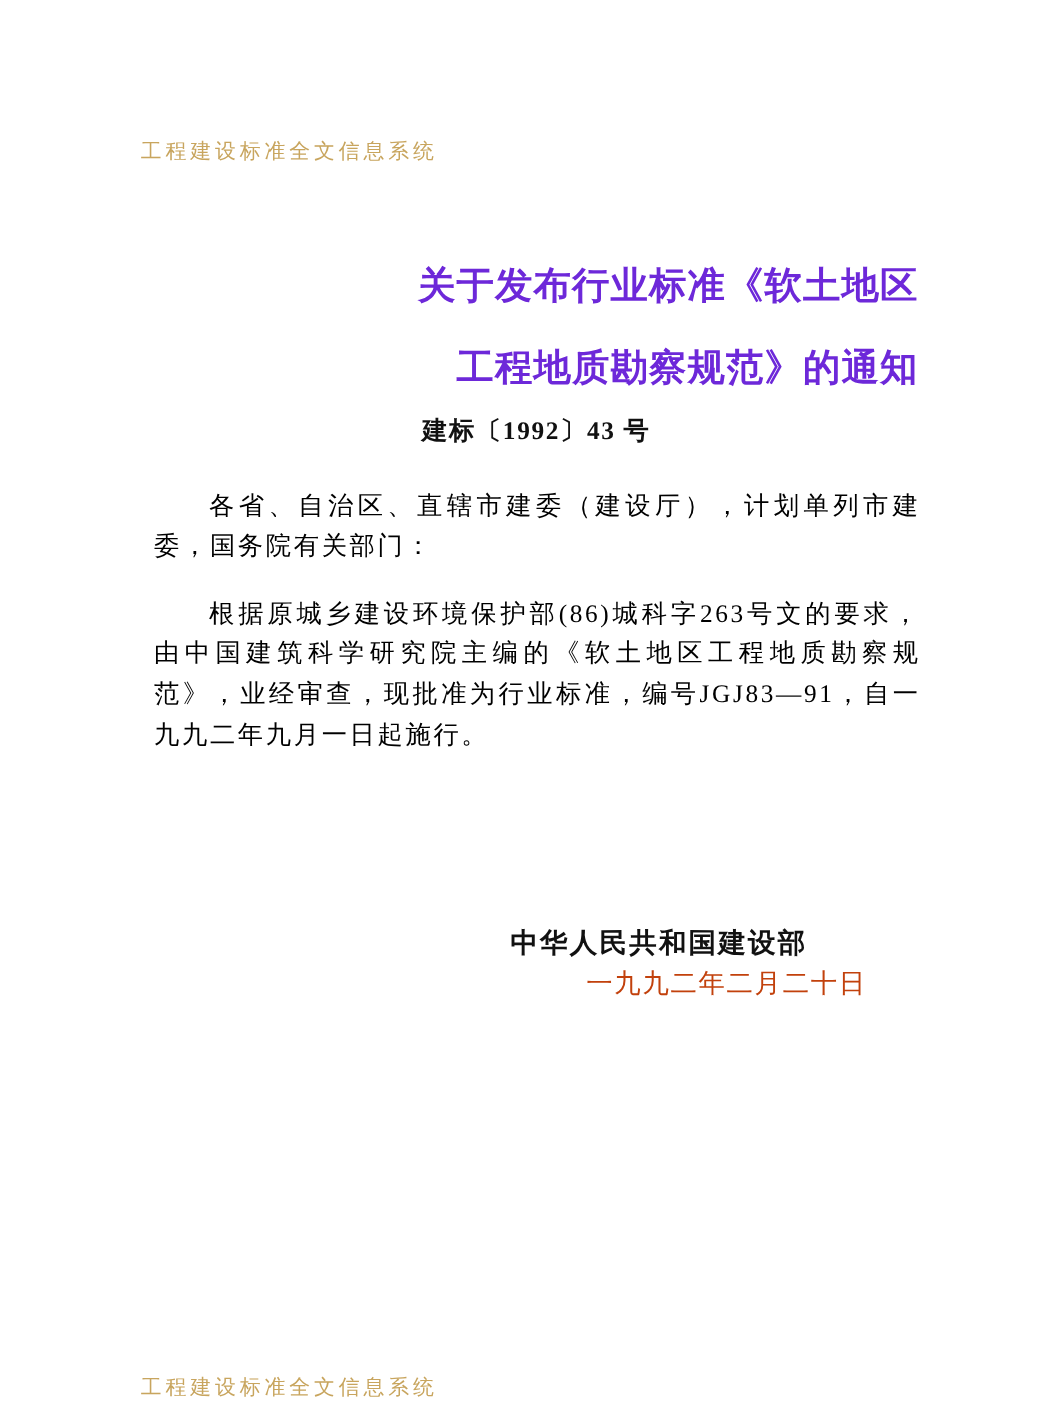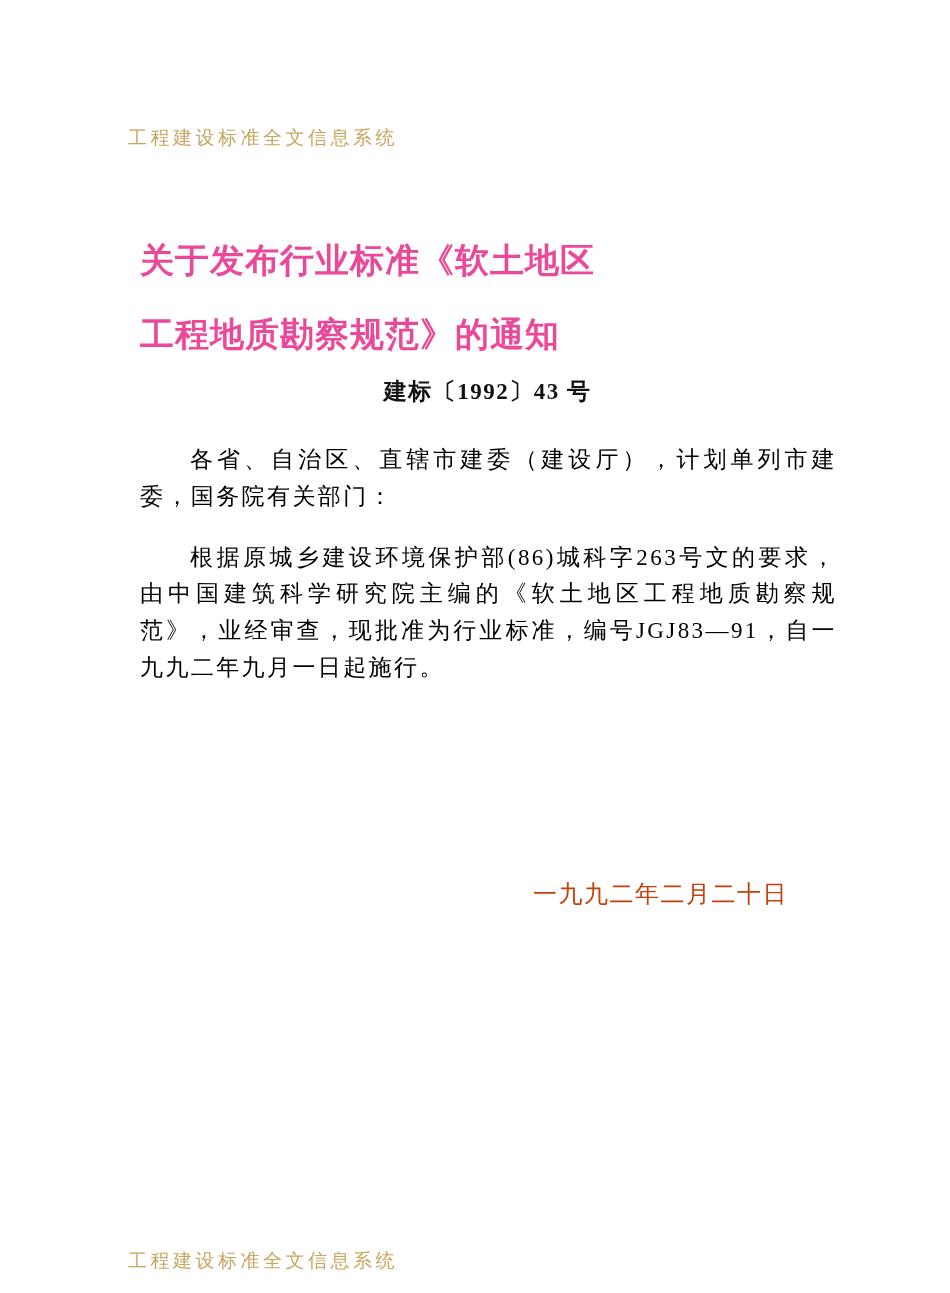--- a/index.html
+++ b/index.html
@@ -27,26 +27,26 @@
     font-family: "Liberation Serif", serif;
     white-space: nowrap;
   }
   .watermark.header { top: 101px; }
   .watermark.footer { top: 1224px; }
   .title {
     position: absolute;
     left: 104px;
     top: 200px;
     width: 743px;
-    text-align: left;
+    text-align: right;
     font-size: 34px;
     line-height: 50px;
     font-weight: bold;
     letter-spacing: 1px;
-    color: #ec4899;
+    color: #6d28d9;
   }
   .doc-number {
     position: absolute;
     left: 104px;
     top: 352px;
     width: 743px;
     text-align: center;
     font-size: 23px;
     letter-spacing: 1.5px;
     font-weight: 600;
@@ -101,18 +101,19 @@
     <div>工程地质勘察规范》的通知</div>
   </div>
 
   <div class="doc-number">建标〔1992〕43 号</div>
 
   <div class="body-text">
     <p>各省、自治区、直辖市建委（建设厅），计划单列市建委，国务院有关部门：</p>
     <p>根据原城乡建设环境保护部(86)城科字263号文的要求，由中国建筑科学研究院主编的《软土地区工程地质勘察规范》，业经审查，现批准为行业标准，编号JGJ83—91，自一九九二年九月一日起施行。</p>
   </div>
 
+  <div class="signature">中华人民共和国建设部</div>
 
   <div class="issue-date">一九九二年二月二十日</div>
 
   <div class="watermark footer">工程建设标准全文信息系统</div>
 
 </div>
 
 </body></html>

